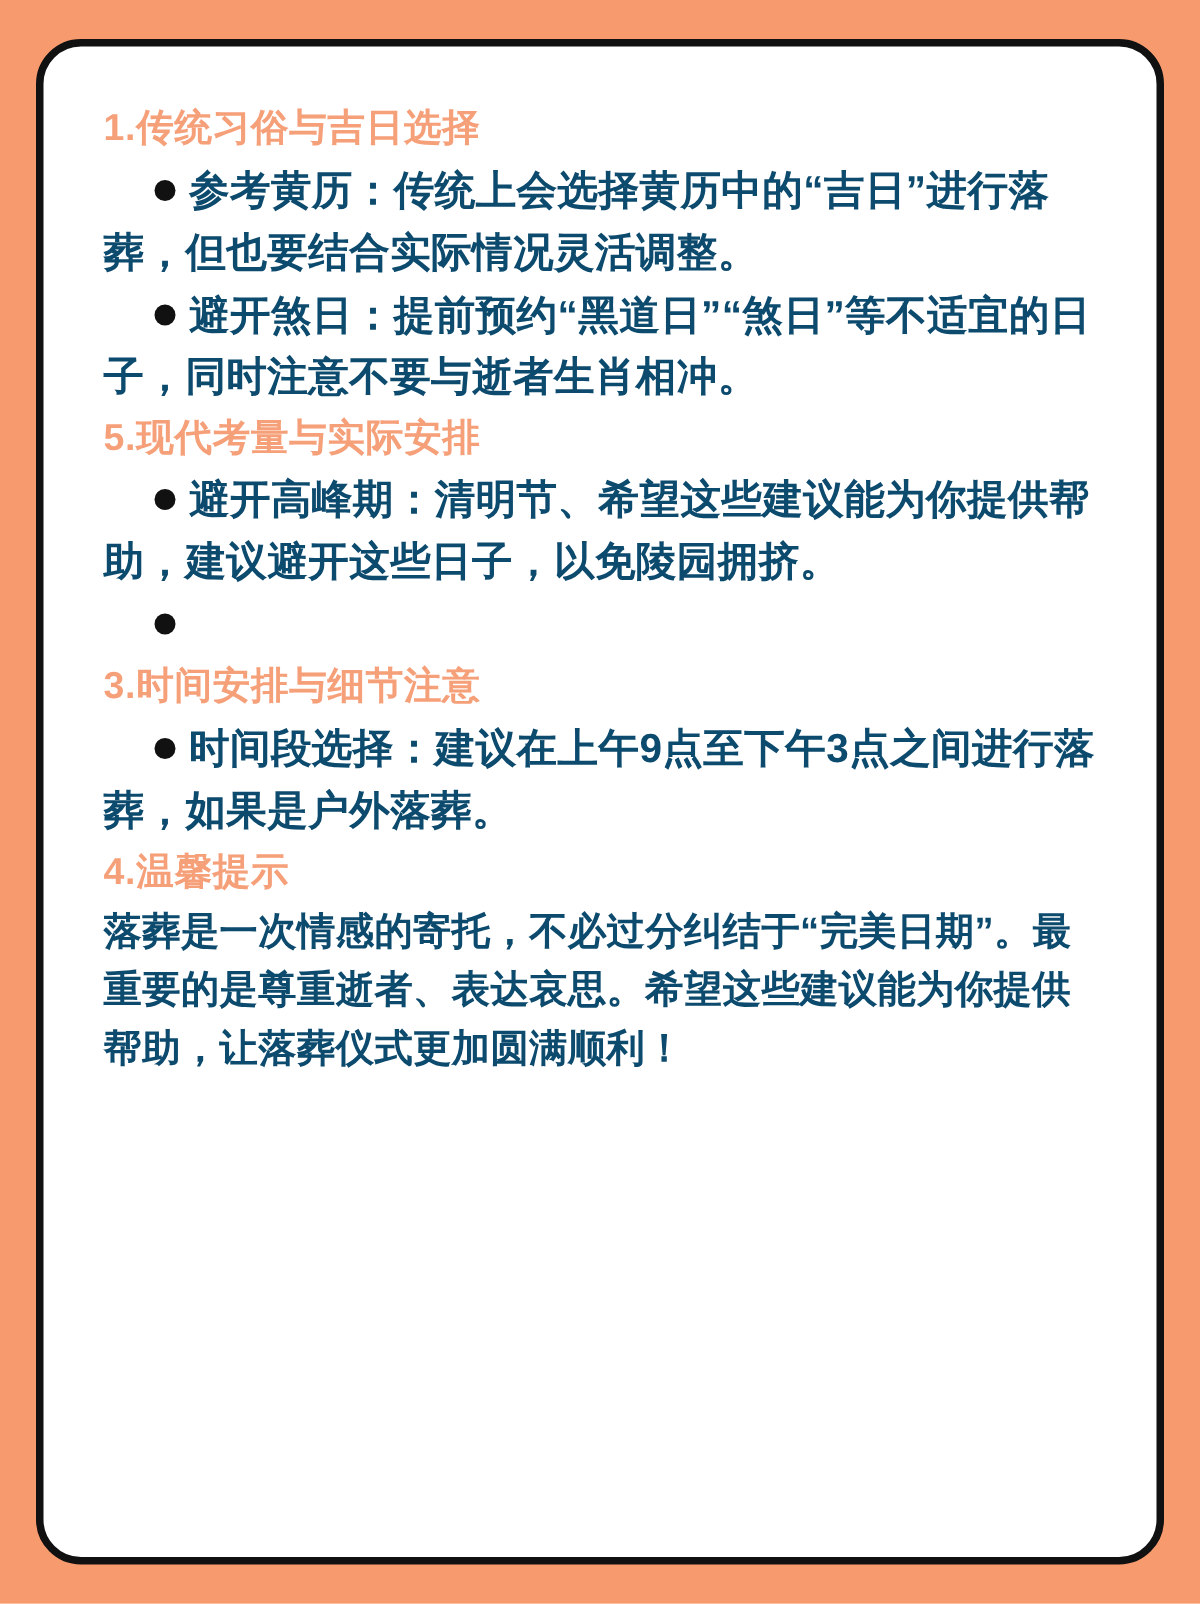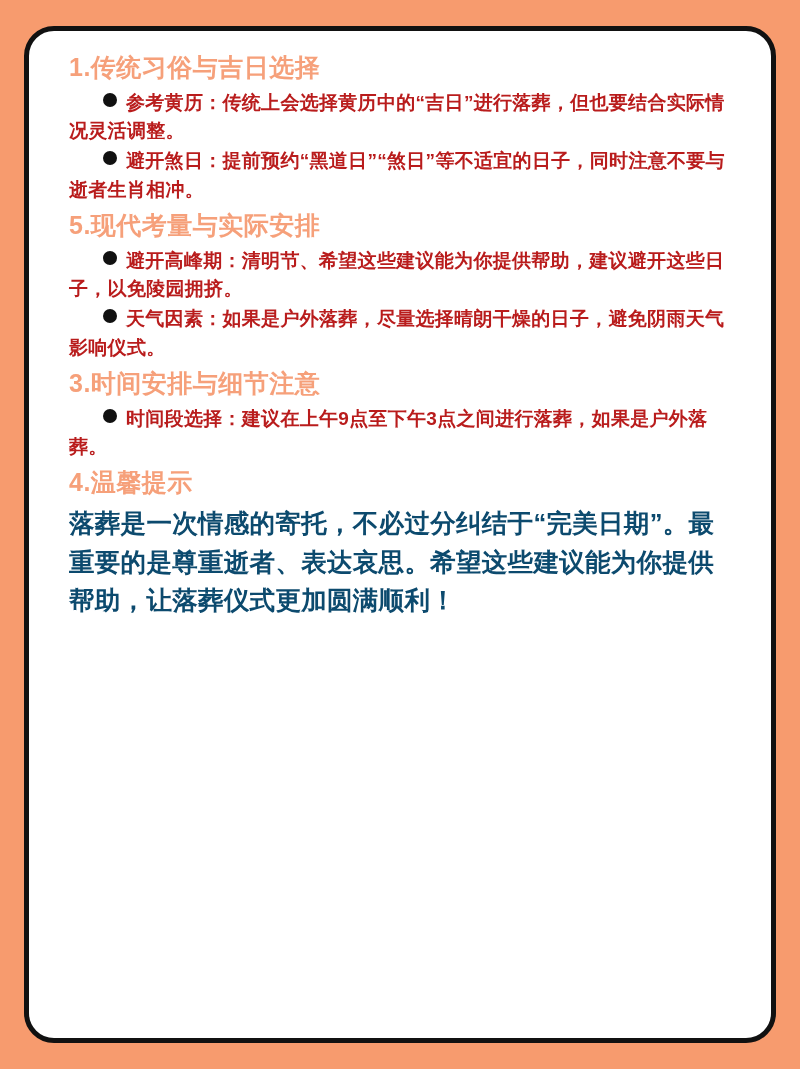--- a/index.html
+++ b/index.html
@@ -21,38 +21,38 @@
     box-sizing: border-box;
     padding: 26px 24px;
   }
   .card {
     box-sizing: border-box;
     width: 752px;
     height: 1017px;
     background: #ffffff;
     border: 5px solid #111111;
     border-radius: 30px;
-    padding: 18px 40px 20px 40px;
+    padding: 36px 40px 20px 40px;
     overflow: hidden;
   }
   .section {
     margin-bottom: 2px;
   }
   .sec-title {
     color: #F6A07A;
     font-size: 25px;
     font-weight: bold;
     line-height: 1.5;
     margin: 0 0 2px 0;
     letter-spacing: 0.5px;
   }
   .bullet-row {
     display: block;
-    color: #b91c1c;
-    font-size: 19px;
+    color: #0c4a6e;
+    font-size: 27px;
     font-weight: bold;
     line-height: 1.52;
     margin: 0 0 1px 0;
     text-indent: 34px;
     letter-spacing: 0.3px;
   }
   .dot {
     display: inline-block;
     width: 14px;
     height: 14px;
@@ -79,21 +79,21 @@
 
     <div class="section">
       <div class="sec-title">1.传统习俗与吉日选择</div>
       <div class="bullet-row"><span class="dot"></span><span>参考黄历：传统上会选择黄历中的“吉日”进行落葬，但也要结合实际情况灵活调整。</span></div>
       <div class="bullet-row"><span class="dot"></span><span>避开煞日：提前预约“黑道日”“煞日”等不适宜的日子，同时注意不要与逝者生肖相冲。</span></div>
     </div>
 
     <div class="section">
       <div class="sec-title">5.现代考量与实际安排</div>
       <div class="bullet-row"><span class="dot"></span><span>避开高峰期：清明节、希望这些建议能为你提供帮助，建议避开这些日子，以免陵园拥挤。</span></div>
-      <div class="bullet-row"><span class="dot"></span><span>天气因素：如果是户外落葬，尽量选择晴朗干燥的日子，避免阴雨天气影响仪式。</span></div>
+      <div class="bullet-row"><span class="dot"></span></div>
     </div>
 
     <div class="section">
       <div class="sec-title">3.时间安排与细节注意</div>
       <div class="bullet-row"><span class="dot"></span><span>时间段选择：建议在上午9点至下午3点之间进行落葬，如果是户外落葬。</span></div>
     </div>
 
     <div class="section">
       <div class="sec-title">4.温馨提示</div>
       <div class="plain">落葬是一次情感的寄托，不必过分纠结于“完美日期”。最重要的是尊重逝者、表达哀思。希望这些建议能为你提供帮助，让落葬仪式更加圆满顺利！</div>

